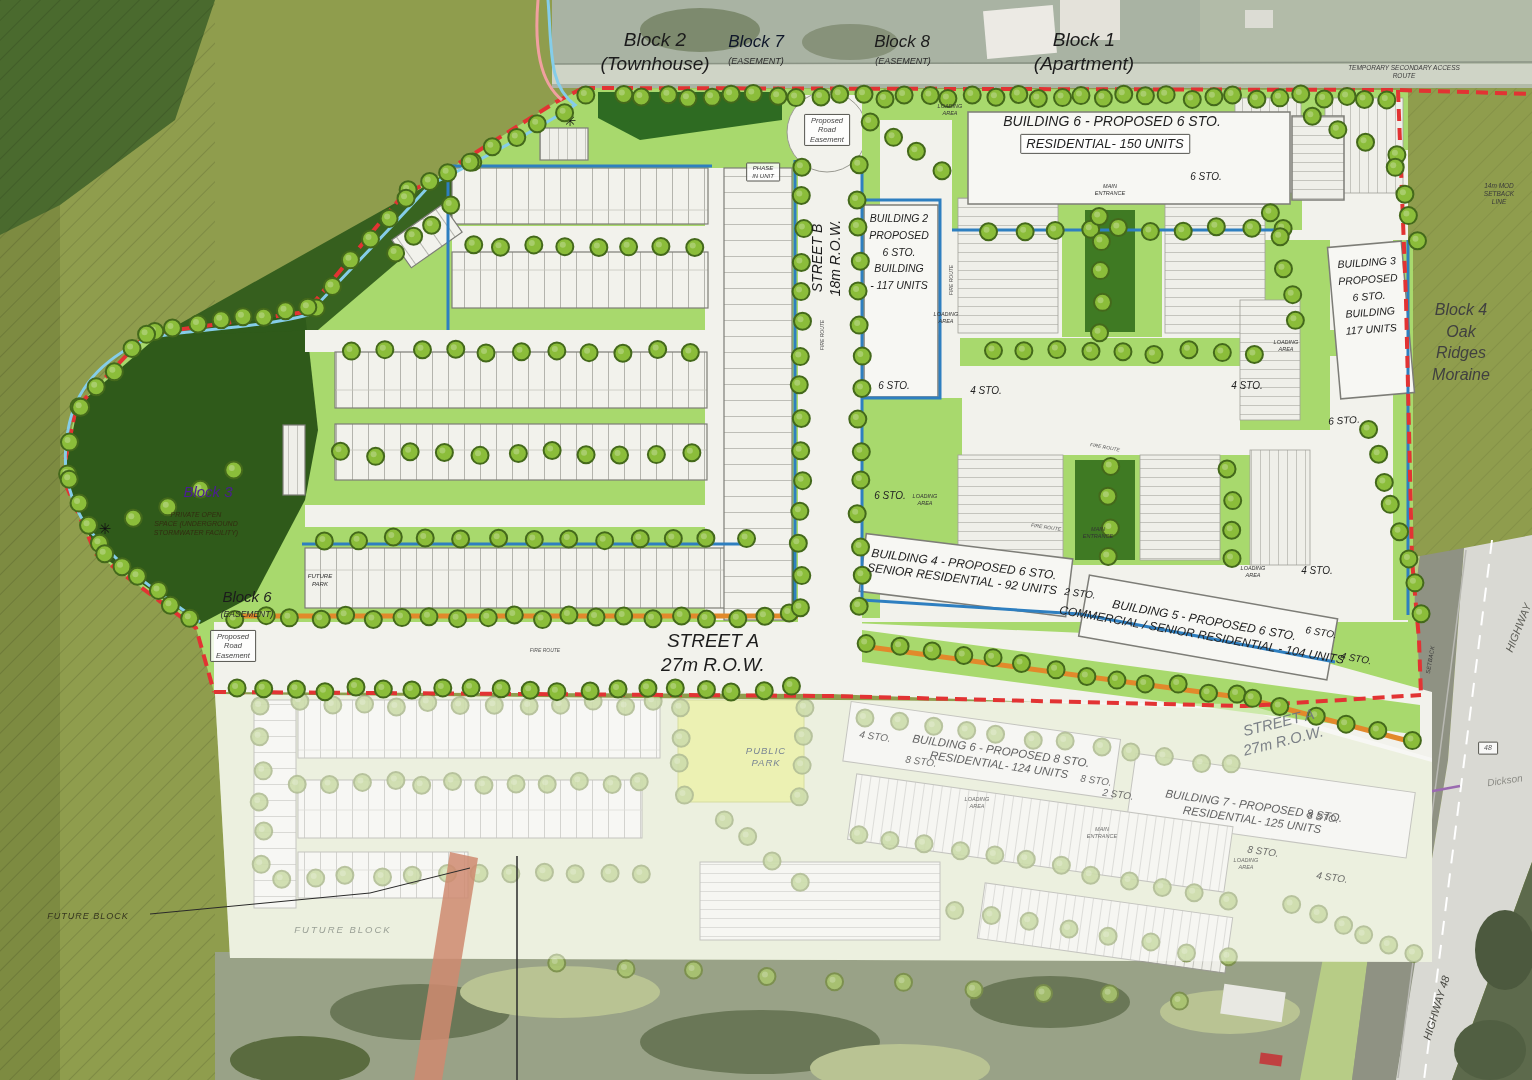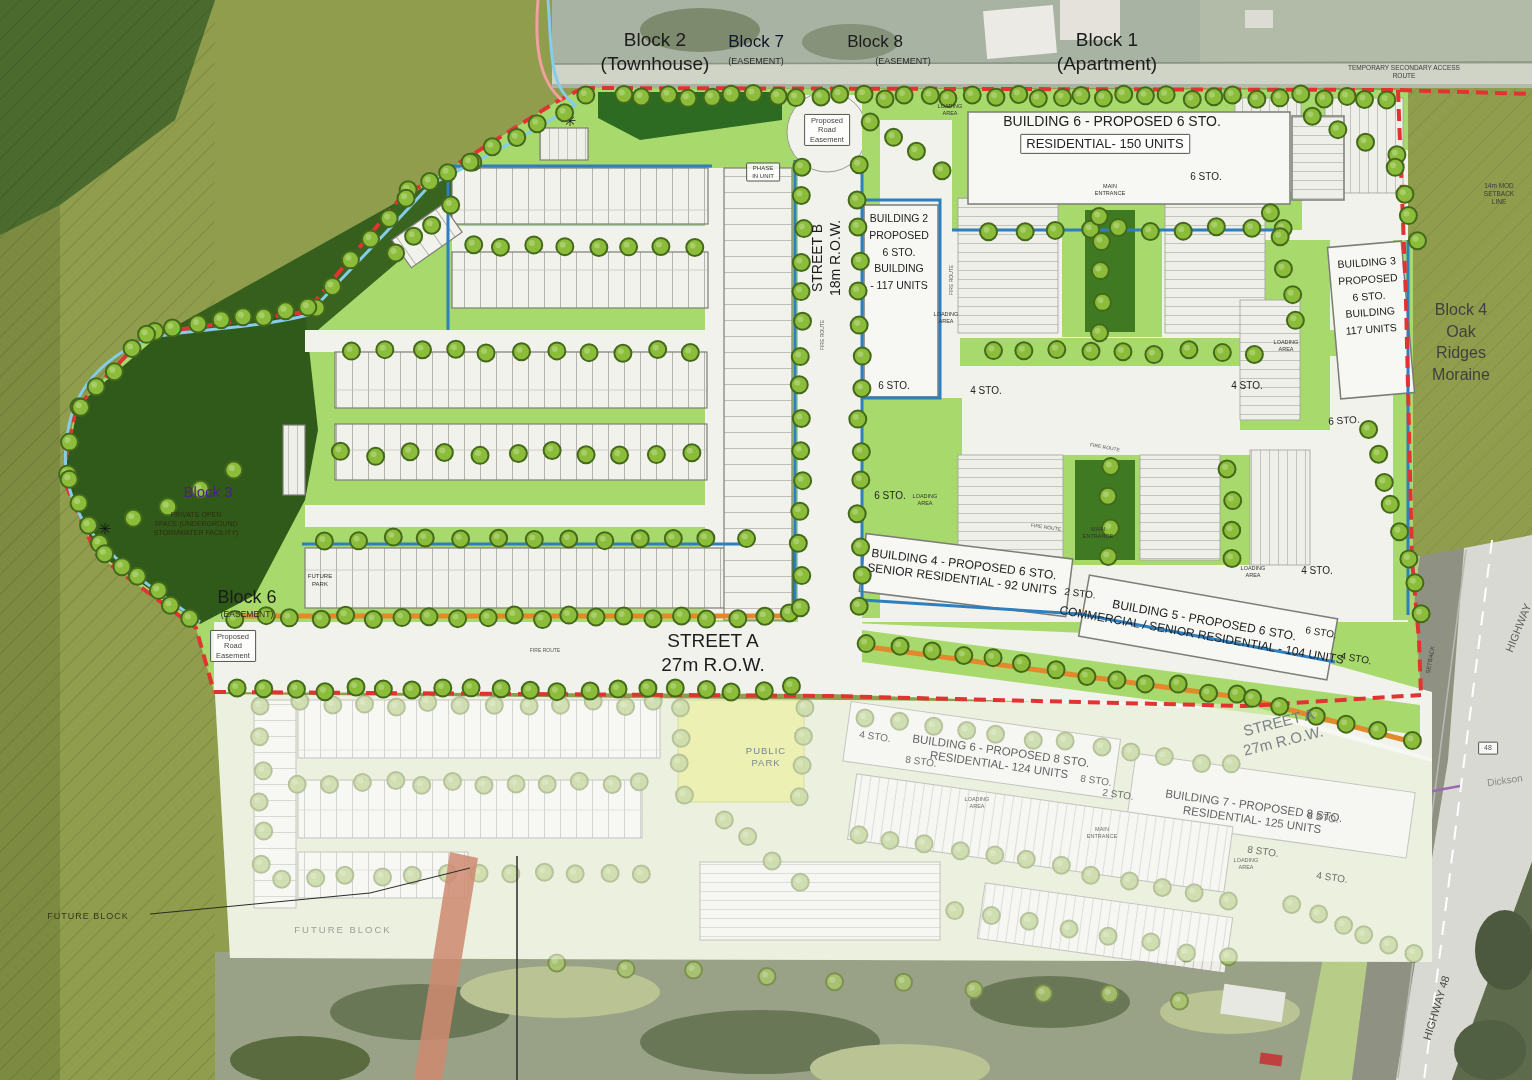--- a/index.html
+++ b/index.html
@@ -1,19 +1,19 @@
 <!DOCTYPE html>
 <html><head>
 <meta charset="utf-8">
 <style>
   html,body{margin:0;padding:0;background:#666;}
   .stage{position:relative;width:1532px;height:1080px;overflow:hidden;
          background:#8f9d4d;font-family:"Liberation Sans",sans-serif;}
   .stage svg{position:absolute;left:0;top:0;}
-  #labels{position:absolute;left:0;top:0;width:100%;height:100%;}
+  #labels{position:absolute;left:0;top:0;width:100%;height:100%;font-style:italic;}
   .lbl{position:absolute;transform:translate(-50%,-50%);text-align:center;
        white-space:pre-line;line-height:1.25;pointer-events:none;}
   .lbl.box{border:1px solid #55554f;background:rgba(255,255,255,.82);
        padding:1px 5px;border-radius:1px;}
 </style>
 </head>
 <body>
 
 <div class="stage">
 <svg width="1532" height="1080" viewBox="0 0 1532 1080">
@@ -959,23 +959,23 @@
         <circle cx="942.002" cy="170.694" r="8.5" fill="#8bbd3a" stroke="#44691b" stroke-width="2" opacity="1"></circle>
         <circle cx="940.002" cy="168.694" r="3" fill="#ffffff" opacity="0.25"></circle>
       </g>
 </svg>
 
 <div id="labels">
       <div class="lbl" style="left: 655px; top: 52px; font-size: 19px; color: rgb(28, 28, 28); transform: translate(-50%, -50%) rotate(0deg);">Block 2
 (Townhouse)</div>
       <div class="lbl" style="left: 756px; top: 42px; font-size: 17px; color: #0f172a; transform: translate(-50%, -50%) rotate(0deg);">Block 7</div>
       <div class="lbl" style="left: 756px; top: 62px; font-size: 9px; color: rgb(42, 42, 42); transform: translate(-50%, -50%) rotate(0deg);">(EASEMENT)</div>
-      <div class="lbl" style="left: 875px; top: 42px; font-size: 17px; color: rgb(28, 28, 28); transform: translate(-50%, -50%) rotate(0deg);">Block 8</div>
+      <div class="lbl" style="left: 902px; top: 42px; font-size: 17px; color: rgb(28, 28, 28); transform: translate(-50%, -50%) rotate(0deg);">Block 8</div>
       <div class="lbl" style="left: 903px; top: 62px; font-size: 9px; color: rgb(42, 42, 42); transform: translate(-50%, -50%) rotate(0deg);">(EASEMENT)</div>
-      <div class="lbl" style="left: 1107px; top: 52px; font-size: 19px; color: rgb(28, 28, 28); transform: translate(-50%, -50%) rotate(0deg);">Block 1
+      <div class="lbl" style="left: 1084px; top: 52px; font-size: 19px; color: rgb(28, 28, 28); transform: translate(-50%, -50%) rotate(0deg);">Block 1
 (Apartment)</div>
       <div class="lbl" style="left: 1404px; top: 72px; font-size: 6.5px; color: rgb(58, 58, 58); transform: translate(-50%, -50%) rotate(0deg);">TEMPORARY SECONDARY ACCESS ROUTE</div>
       <div class="lbl" style="left: 1499px; top: 194px; font-size: 6.5px; color: rgb(58, 58, 58); transform: translate(-50%, -50%) rotate(0deg);">14m MOD
 SETBACK LINE</div>
       <div class="lbl" style="left: 1112px; top: 122px; font-size: 14px; color: rgb(34, 34, 34); transform: translate(-50%, -50%) rotate(0deg);">BUILDING 6 - PROPOSED 6 STO.</div>
       <div class="lbl box" style="left: 1105px; top: 144px; font-size: 13px; color: rgb(34, 34, 34); transform: translate(-50%, -50%) rotate(0deg);">RESIDENTIAL- 150 UNITS</div>
       <div class="lbl" style="left: 1206px; top: 177px; font-size: 10px; color: rgb(34, 34, 34); transform: translate(-50%, -50%) rotate(0deg);">6 STO.</div>
       <div class="lbl" style="left: 1110px; top: 190px; font-size: 5.5px; color: rgb(51, 51, 51); transform: translate(-50%, -50%) rotate(0deg);">MAIN
 ENTRANCE</div>
       <div class="lbl" style="left: 950px; top: 110px; font-size: 5.5px; color: rgb(51, 51, 51); transform: translate(-50%, -50%) rotate(0deg);">LOADING
@@ -990,21 +990,21 @@
 6 STO.
 BUILDING
 117 UNITS</div>
       <div class="lbl" style="left: 1461px; top: 342px; font-size: 16px; color: #404040; transform: translate(-50%, -50%) rotate(0deg); line-height: 1.35;">Block 4
 Oak Ridges
 Moraine</div>
       <div class="lbl" style="left: 208px; top: 492px; font-size: 15px; color: #4c1d95; transform: translate(-50%, -50%) rotate(0deg);">Block 3</div>
       <div class="lbl" style="left: 196px; top: 524px; font-size: 7px; color: rgb(51, 37, 15); transform: translate(-50%, -50%) rotate(0deg); opacity: 0.85;">PRIVATE OPEN
 SPACE (UNDERGROUND
 STORMWATER FACILITY)</div>
-      <div class="lbl" style="left: 247px; top: 597px; font-size: 18px; color: rgb(28, 28, 28); transform: translate(-50%, -50%) rotate(0deg);">Block 6</div>
+      <div class="lbl" style="left: 247px; top: 597px; font-size: 15px; color: rgb(28, 28, 28); transform: translate(-50%, -50%) rotate(0deg);">Block 6</div>
       <div class="lbl" style="left: 247px; top: 614px; font-size: 8.5px; color: rgb(42, 42, 42); transform: translate(-50%, -50%) rotate(0deg);">(EASEMENT)</div>
       <div class="lbl box" style="left: 233px; top: 646px; font-size: 7.5px; color: rgb(68, 68, 68); transform: translate(-50%, -50%) rotate(0deg);">Proposed
 Road
 Easement</div>
       <div class="lbl" style="left: 320px; top: 580px; font-size: 6px; color: rgb(46, 46, 46); transform: translate(-50%, -50%) rotate(0deg);">FUTURE
 PARK</div>
       <div class="lbl" style="left: 713px; top: 653px; font-size: 19px; color: rgb(28, 28, 28); transform: translate(-50%, -50%) rotate(0deg);">STREET A
 27m R.O.W.</div>
       <div class="lbl" style="left: 826px; top: 258px; font-size: 14px; color: rgb(28, 28, 28); transform: translate(-50%, -50%) rotate(-90deg);">STREET B
 18m R.O.W.</div>

